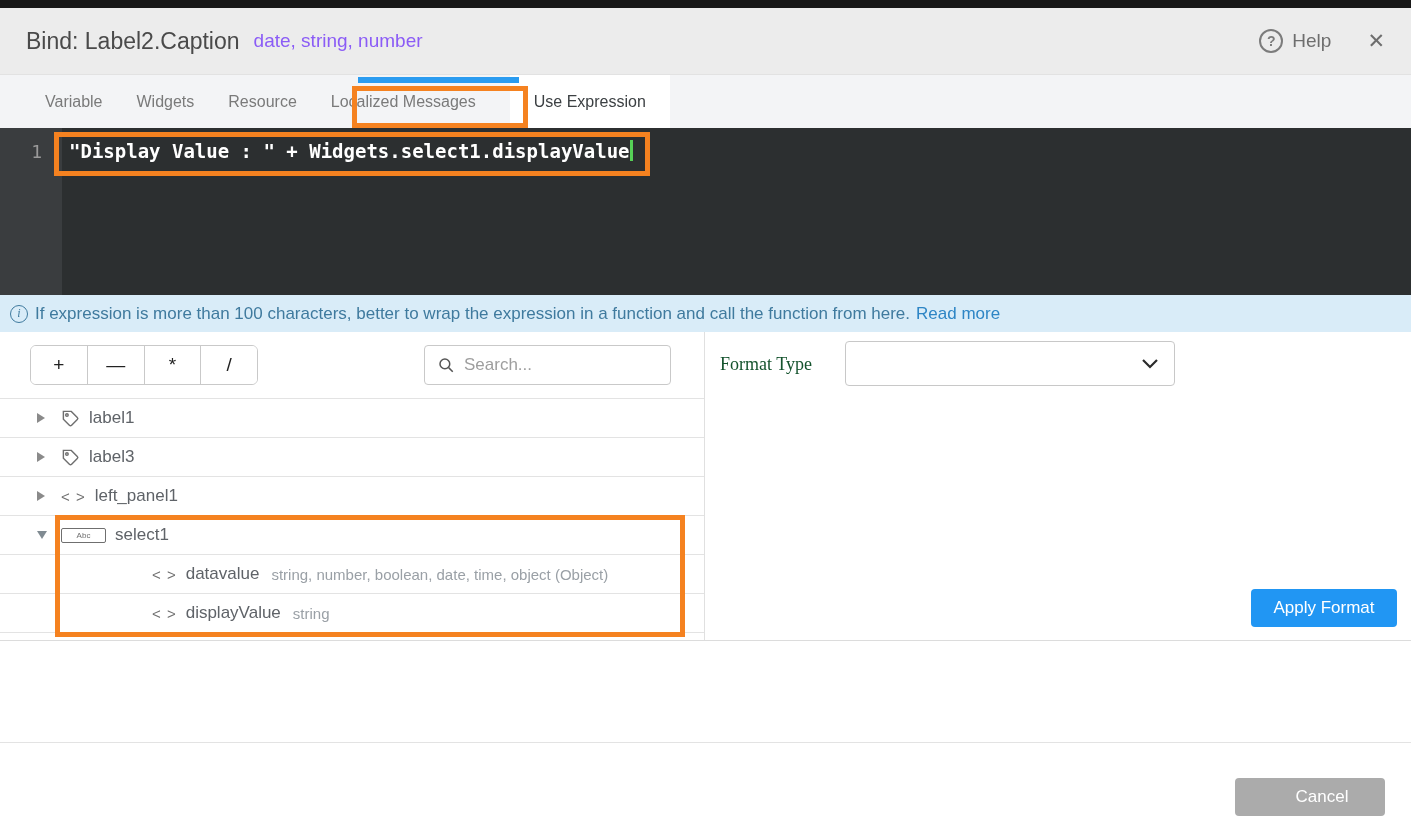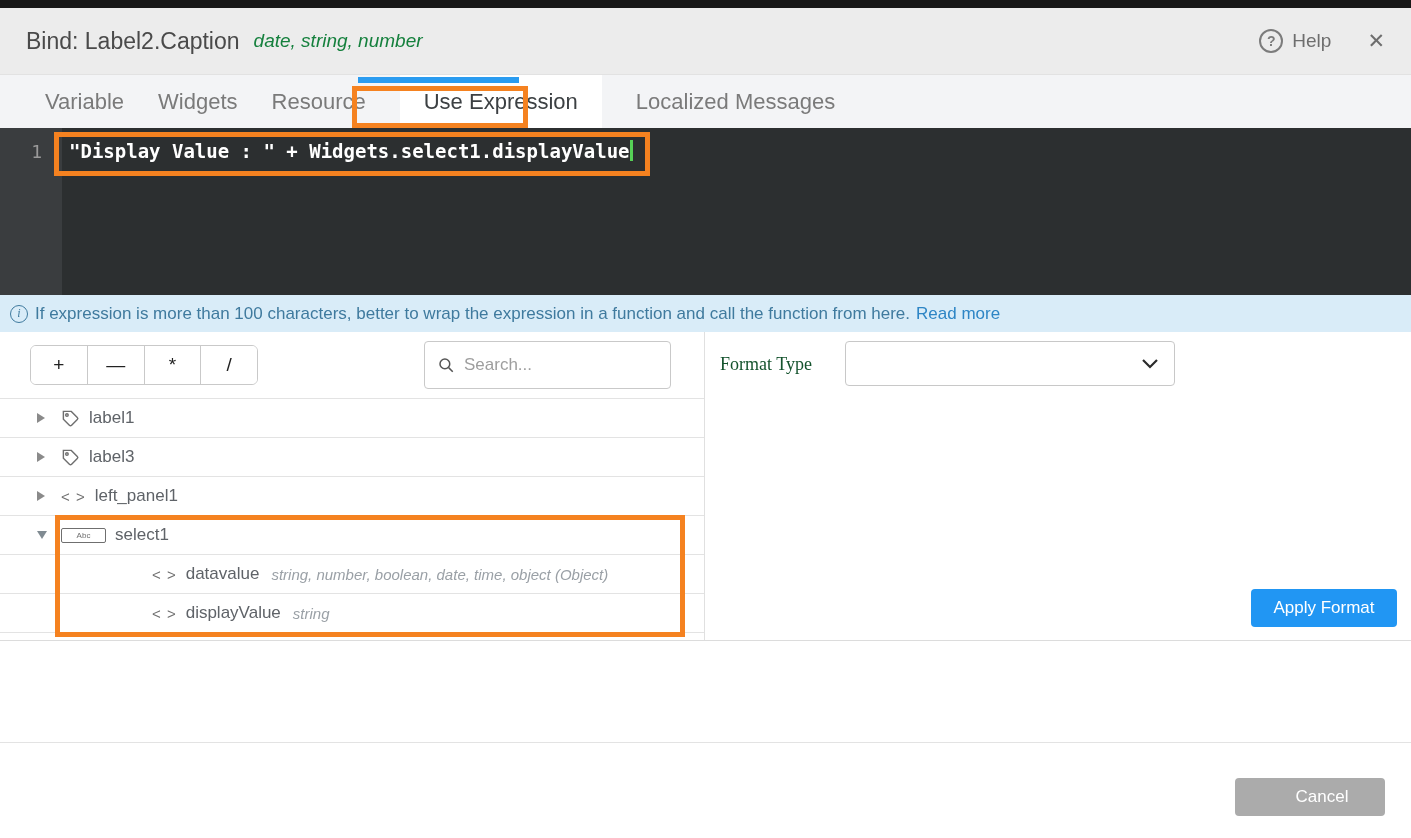--- a/index.html
+++ b/index.html
@@ -6,33 +6,33 @@
   html,body { width:1411px; height:838px; background:#fff; overflow:hidden;
               font-family:"Liberation Sans", sans-serif; position:relative; }
 
   
   .top-strip { height:8px; background:#181818; }
 
   
   .dlg-header { height:67px; background:#ececec; border-bottom:1px solid #e2e2e2;
                 display:flex; align-items:center; padding:0 26px; }
   .dlg-title { font-size:23px; color:#4a4a4a;text-align:right; }
-  .dlg-hint  { font-size:19px; color:#15803d; font-style:italic; margin-left:14px; }
+  .dlg-hint  { font-size:19px; color:#8b5cf6; margin-left:14px; }
   .hdr-right { margin-left:auto; display:flex; align-items:center; gap:14px; }
   .help-btn { display:flex; align-items:center; gap:9px; cursor:pointer; }
   .help-circle { width:24px; height:24px; border:2px solid #7c7c7c; border-radius:50%;
                  display:flex; align-items:center; justify-content:center;
                  font-size:14px; font-weight:bold; color:#7c7c7c; }
   .help-text { font-size:19px; color:#6e6e6e; }
   .close-btn { font-size:21px; color:#6e6e6e; margin-left:22px; cursor:pointer; }
 
   
   .tab-bar { height:53px; background:#f3f4f6; display:flex; align-items:stretch;
              padding-left:45px; }
-  .tab { display:flex; align-items:center; font-size:22px; color:#7a7a7a;
+  .tab { display:flex; align-items:center; font-size:16px; color:#7a7a7a;
          margin-right:34px; cursor:pointer; white-space:nowrap; }
   .tab.active { background:#fff; color:#3c4043; padding:0 24px; }
 
   
   .editor { height:167px; display:flex; }
   .gutter { width:62px; background:#3a3d3f; color:#9a9a9a;
             font-family:"DejaVu Sans Mono", monospace; font-size:18px;
             text-align:right; padding:13px 20px 0 0; }
   .code-area { flex:1; background:#2c2f30; padding:12px 0 0 7px; }
   .code-line { font-family:"DejaVu Sans Mono", monospace; font-weight:bold;
@@ -55,21 +55,21 @@
   .right-panel { flex:1; position:relative; }
 
   .toolbar { height:67px; display:flex; align-items:center; justify-content:space-between;
              padding:0 33px 0 30px; border-bottom:1px solid #e3e3e3; }
   .op-group { display:flex; width:228px; height:40px; border:1px solid #c9c9c9;
               border-radius:6px; overflow:hidden; background:#fff; }
   .op-btn { flex:1; display:flex; align-items:center; justify-content:center;
             font-size:19px; color:#222; cursor:pointer; background:#fff; border:none; }
   .op-btn + .op-btn { border-left:1px solid #c9c9c9; }
 
-  .search-box { display:flex; align-items:center; width:247px; height:48px;
+  .search-box { display:flex; align-items:center; width:247px; height:40px;
                 border:1px solid #c9c9c9; border-radius:4px; padding:0 12px; background:#fff; }
   .search-box svg { flex:none; margin-right:9px; }
   .search-box input { border:none; outline:none; flex:1; font-size:17px; color:#333;
                       font-family:"Liberation Sans", sans-serif; background:transparent; }
   .search-box input::placeholder { color:#9e9e9e; }
 
   
   .tree { flex:1; }
   .tree-row { height:39px; display:flex; align-items:center; border-bottom:1px solid #e3e3e3;
               padding-left:37px; cursor:pointer; }
@@ -78,21 +78,21 @@
   .arrow.right::before { content:""; border-left:8px solid #8a8a8a;
                          border-top:5px solid transparent; border-bottom:5px solid transparent; }
   .arrow.down::before { content:""; border-top:8px solid #808b92;
                         border-left:5px solid transparent; border-right:5px solid transparent; }
   .ticon { margin:0 9px 0 6px; flex:none; display:flex; align-items:center; color:#6f6f6f; }
   .code-glyph::before { content:"< >"; font-size:15px; letter-spacing:1px; color:#6f6f6f; }
   .select-glyph { width:45px; height:15px; border:1.5px solid #6f6f6f; border-radius:2px;
                   display:flex; align-items:center; justify-content:center;
                   font-size:8px; color:#6f6f6f; }
   .tlabel { font-size:17px; color:#5f6368; }
-  .thint { font-size:15px; font-style:italic; color:#9aa0a6; margin-left:12px; }
+  .thint { font-size:15px; color:#9aa0a6; margin-left:12px; }
 
   
   .fmt-label { position:absolute; left:15px; top:22px; font-size:18px; color:#14532d;font-family:Liberation Serif, serif; }
   .fmt-select { position:absolute; left:140px; top:9px; width:330px; height:45px;
                 border:1px solid #c8c8c8; border-radius:4px; background:#fff;
                 display:flex; align-items:center; justify-content:flex-end;
                 padding-right:16px; cursor:pointer; }
   .apply-btn { position:absolute; right:14px; bottom:13px; width:146px; height:38px;
                background:#2196f3; color:#fff; font-size:17px; border:none; border-radius:4px;
                cursor:pointer; font-family:"Liberation Sans", sans-serif; }
@@ -127,22 +127,22 @@
       <span class="help-text">Help</span>
     </div>
     <span class="close-btn">✕</span>
   </div>
 </div>
 
 <div class="tab-bar">
   <div class="tab">Variable</div>
   <div class="tab">Widgets</div>
   <div class="tab">Resource</div>
+  <div class="tab">Localized Messages</div>
   <div class="tab active">Use Expression</div>
-  <div class="tab">Localized Messages</div>
 </div>
 
 <div class="editor">
   <div class="gutter">
     <span>1</span>
   </div>
   <div class="code-area">
     <div class="code-line"><span>"Display Value : " + Widgets.select1.displayValue</span><span class="caret"></span></div>
   </div>
 </div>

